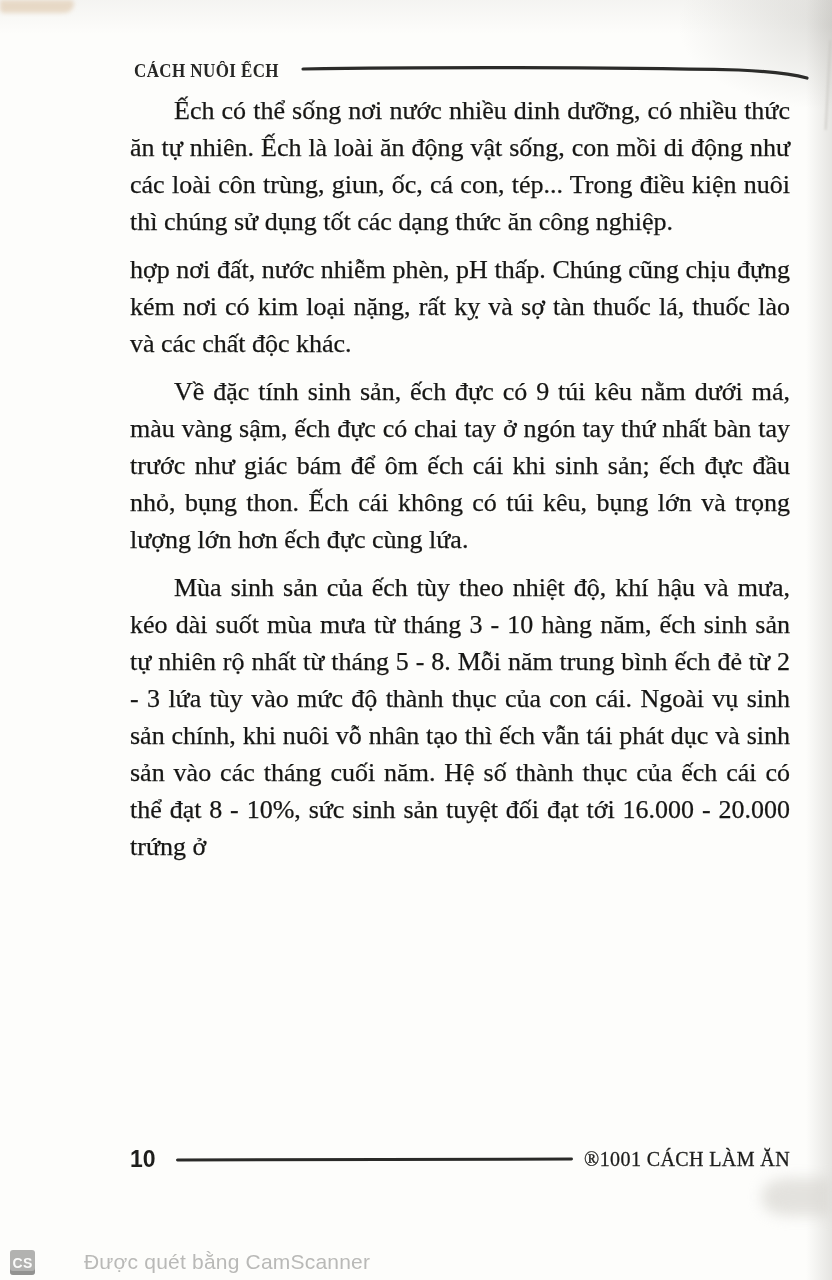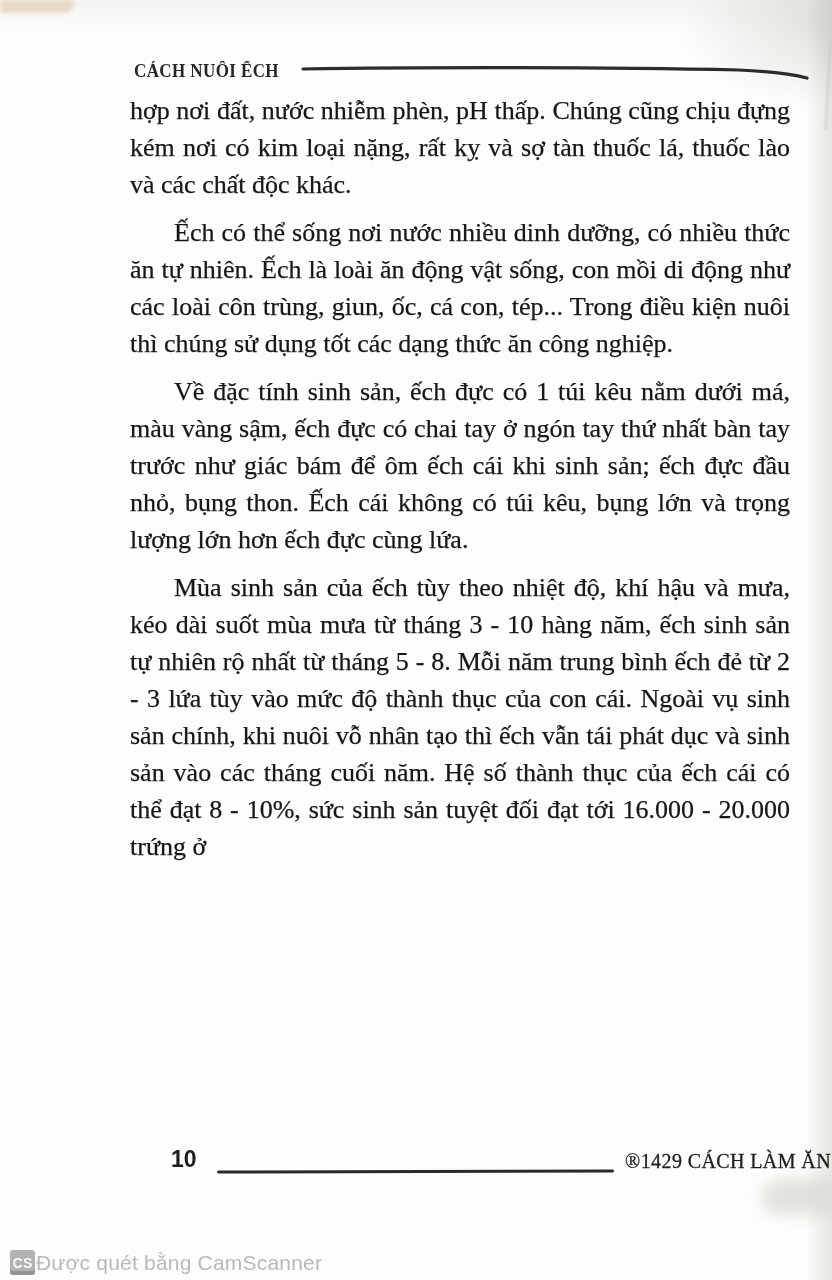--- a/index.html
+++ b/index.html
@@ -68,21 +68,21 @@
     text-align: justify;
     color: #161614;
     -webkit-text-stroke: 0.25px #1a1a18;
   }
   .para { margin-bottom: 11px; }
   .para.indent { text-indent: 44px; }
 
   
   .page-footer {
     position: absolute; left: 130px; top: 1146px; width: 660px;
-    display: flex; align-items: flex-end; margin-left: 41px;
+    display: flex; align-items: center;
   }
   .page-number {
     font-family: "Liberation Sans", sans-serif;
     font-weight: 700;
     font-size: 23px;
     color: #1e1e1c;
     transform: scaleY(1.05);
   }
   .footer-rule {
     flex: 1;
@@ -97,22 +97,23 @@
     font-weight: 400;
     letter-spacing: 0.4px;
     color: #1d1d1b;
     white-space: nowrap;
     -webkit-text-stroke: 0.3px #1d1d1b;
   }
 
   
   .watermark {
     position: absolute; left: 10px; top: 1250px;
-    display: flex; align-items: flex-end;
+    display: flex; align-items: flex-start;
     font-family: "Liberation Sans", sans-serif;
+    gap: 48px;
   }
   .cs-badge {
     width: 25px; height: 25px;
     background: #b2b2b0;
     border-radius: 3px;
     color: #fbfbfa;
     font-weight: 700;
     font-size: 14px;
     display: flex; align-items: center; justify-content: center;
     box-shadow: inset 0 -4px 0 rgba(90,90,88,0.35);
@@ -137,30 +138,30 @@
   <div class="page-header">
     <span class="running-title">CÁCH NUÔI ẾCH</span>
     <div class="header-rule">
       <svg viewBox="0 0 500 16" preserveAspectRatio="none">
         <path d="M2,5 C 120,3 300,3 430,6 C 462,7.5 482,10 497,14" stroke="#2b2b29" stroke-width="3.2" fill="none" stroke-linecap="round"></path>
       </svg>
     </div>
   </div>
 
   <main class="page-body">
+    <p class="para indent">Ếch có thể sống nơi nước nhiều dinh dưỡng, có nhiều thức ăn tự nhiên. Ếch là loài ăn động vật sống, con mồi di động như các loài côn trùng, giun, ốc, cá con, tép... Trong điều kiện nuôi thì chúng sử dụng tốt các dạng thức ăn công nghiệp.</p>
     <p class="para">hợp nơi đất, nước nhiễm phèn, pH thấp. Chúng cũng chịu đựng kém nơi có kim loại nặng, rất kỵ và sợ tàn thuốc lá, thuốc lào và các chất độc khác.</p>
-    <p class="para indent">Ếch có thể sống nơi nước nhiều dinh dưỡng, có nhiều thức ăn tự nhiên. Ếch là loài ăn động vật sống, con mồi di động như các loài côn trùng, giun, ốc, cá con, tép... Trong điều kiện nuôi thì chúng sử dụng tốt các dạng thức ăn công nghiệp.</p>
-    <p class="para indent">Về đặc tính sinh sản, ếch đực có 1 túi kêu nằm dưới má, màu vàng sậm, ếch đực có chai tay ở ngón tay thứ nhất bàn tay trước như giác bám để ôm ếch cái khi sinh sản; ếch đực đầu nhỏ, bụng thon. Ếch cái không có túi kêu, bụng lớn và trọng lượng lớn hơn ếch đực cùng lứa.</p>
+    <p class="para indent">Về đặc tính sinh sản, ếch đực có 9 túi kêu nằm dưới má, màu vàng sậm, ếch đực có chai tay ở ngón tay thứ nhất bàn tay trước như giác bám để ôm ếch cái khi sinh sản; ếch đực đầu nhỏ, bụng thon. Ếch cái không có túi kêu, bụng lớn và trọng lượng lớn hơn ếch đực cùng lứa.</p>
     <p class="para indent">Mùa sinh sản của ếch tùy theo nhiệt độ, khí hậu và mưa, kéo dài suốt mùa mưa từ tháng 3 - 10 hàng năm, ếch sinh sản tự nhiên rộ nhất từ tháng 5 - 8. Mỗi năm trung bình ếch đẻ từ 2 - 3 lứa tùy vào mức độ thành thục của con cái. Ngoài vụ sinh sản chính, khi nuôi vỗ nhân tạo thì ếch vẫn tái phát dục và sinh sản vào các tháng cuối năm. Hệ số thành thục của ếch cái có thể đạt 8 - 10%, sức sinh sản tuyệt đối đạt tới 16.000 - 20.000 trứng ở</p>
   </main>
 
   <div class="page-footer">
     <span class="page-number">10</span>
     <div class="footer-rule"></div>
-    <span class="imprint">®1429 CÁCH LÀM ĂN</span>
+    <span class="imprint">®1001 CÁCH LÀM ĂN</span>
   </div>
 
   <div class="watermark">
     <span class="cs-badge">CS</span>
     <span class="wm-text">Được quét bằng CamScanner</span>
   </div>
 
 </div>
 
 </body></html>

